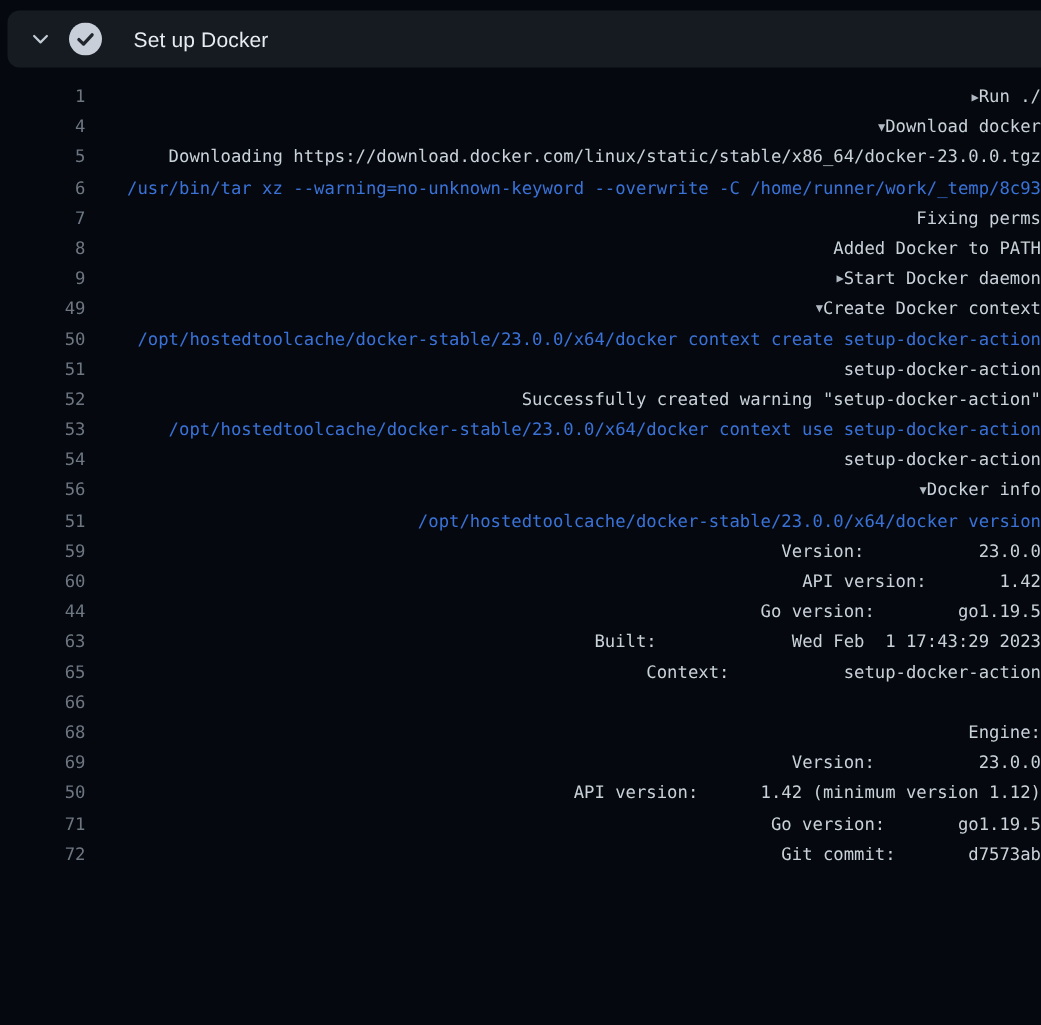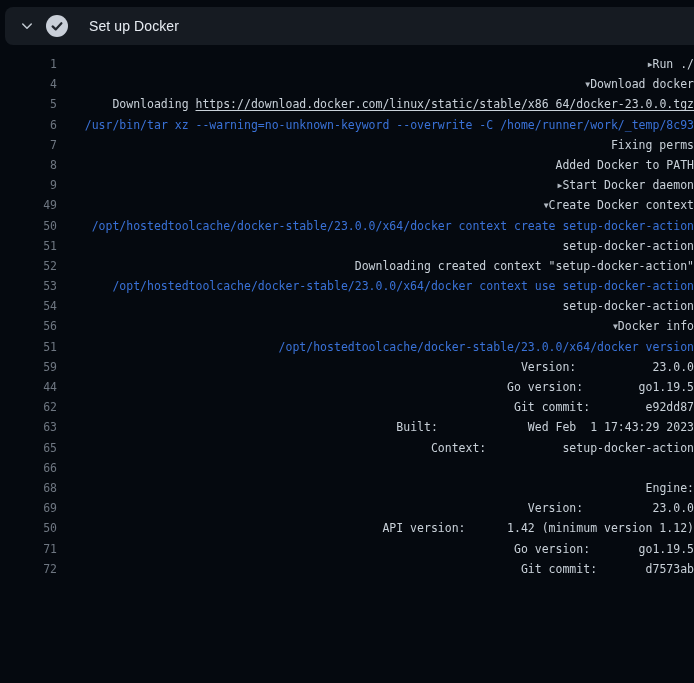--- a/index.html
+++ b/index.html
@@ -76,21 +76,20 @@
   .content.child { padding-left: 20px; }
   .content.cmd { color: #3a72d8; }
   .arrow {
     display: inline-block;
     width: 14px;
     font-size: 8px;
     color: #b0b8c1;
     vertical-align: 1px;
   }
   .link {
-    text-decoration: underline;
     text-underline-offset: 2px;
     cursor: pointer;
   }
 </style>
 </head>
 <body>
 
 <div class="step-header">
   <span class="chev">
     <svg width="16" height="16" viewBox="0 0 16 16" aria-hidden="true">
@@ -110,28 +109,28 @@
     <div class="row group"><span class="num">1</span><span class="content"><span class="arrow">▶</span><span>Run ./</span></span></div>
     <div class="row group"><span class="num">4</span><span class="content"><span class="arrow">▼</span><span>Download docker</span></span></div>
     <div class="row"><span class="num">5</span><span class="content child"><span>Downloading </span><span class="link">https://download.docker.com/linux/static/stable/x86_64/docker-23.0.0.tgz</span></span></div>
     <div class="row"><span class="num">6</span><span class="content child cmd">/usr/bin/tar xz --warning=no-unknown-keyword --overwrite -C /home/runner/work/_temp/8c93</span></div>
     <div class="row"><span class="num">7</span><span class="content child">Fixing perms</span></div>
     <div class="row"><span class="num">8</span><span class="content child">Added Docker to PATH</span></div>
     <div class="row group"><span class="num">9</span><span class="content"><span class="arrow">▶</span><span>Start Docker daemon</span></span></div>
     <div class="row group"><span class="num">49</span><span class="content"><span class="arrow">▼</span><span>Create Docker context</span></span></div>
     <div class="row"><span class="num">50</span><span class="content child cmd">/opt/hostedtoolcache/docker-stable/23.0.0/x64/docker context create setup-docker-action</span></div>
     <div class="row"><span class="num">51</span><span class="content child">setup-docker-action</span></div>
-    <div class="row"><span class="num">52</span><span class="content child">Downloading created context "setup-docker-action"</span></div>
+    <div class="row"><span class="num">52</span><span class="content child">Successfully created warning "setup-docker-action"</span></div>
     <div class="row"><span class="num">53</span><span class="content child cmd">/opt/hostedtoolcache/docker-stable/23.0.0/x64/docker context use setup-docker-action</span></div>
     <div class="row"><span class="num">54</span><span class="content child">setup-docker-action</span></div>
     <div class="row group"><span class="num">56</span><span class="content"><span class="arrow">▼</span><span>Docker info</span></span></div>
     <div class="row"><span class="num">51</span><span class="content child cmd">/opt/hostedtoolcache/docker-stable/23.0.0/x64/docker version</span></div>
     <div class="row"><span class="num">59</span><span class="content child"> Version:           23.0.0</span></div>
+    <div class="row"><span class="num">60</span><span class="content child"> API version:       1.42</span></div>
     <div class="row"><span class="num">44</span><span class="content child"> Go version:        go1.19.5</span></div>
-    <div class="row"><span class="num">62</span><span class="content child"> Git commit:        e92dd87</span></div>
     <div class="row"><span class="num">63</span><span class="content child"> Built:             Wed Feb  1 17:43:29 2023</span></div>
     <div class="row"><span class="num">65</span><span class="content child"> Context:           setup-docker-action</span></div>
     <div class="row"><span class="num">66</span><span class="content child"></span></div>
     <div class="row"><span class="num">68</span><span class="content child"> Engine:</span></div>
     <div class="row"><span class="num">69</span><span class="content child">  Version:          23.0.0</span></div>
     <div class="row"><span class="num">50</span><span class="content child">  API version:      1.42 (minimum version 1.12)</span></div>
     <div class="row"><span class="num">71</span><span class="content child">  Go version:       go1.19.5</span></div>
     <div class="row"><span class="num">72</span><span class="content child">  Git commit:       d7573ab</span></div>
   </div>
 

